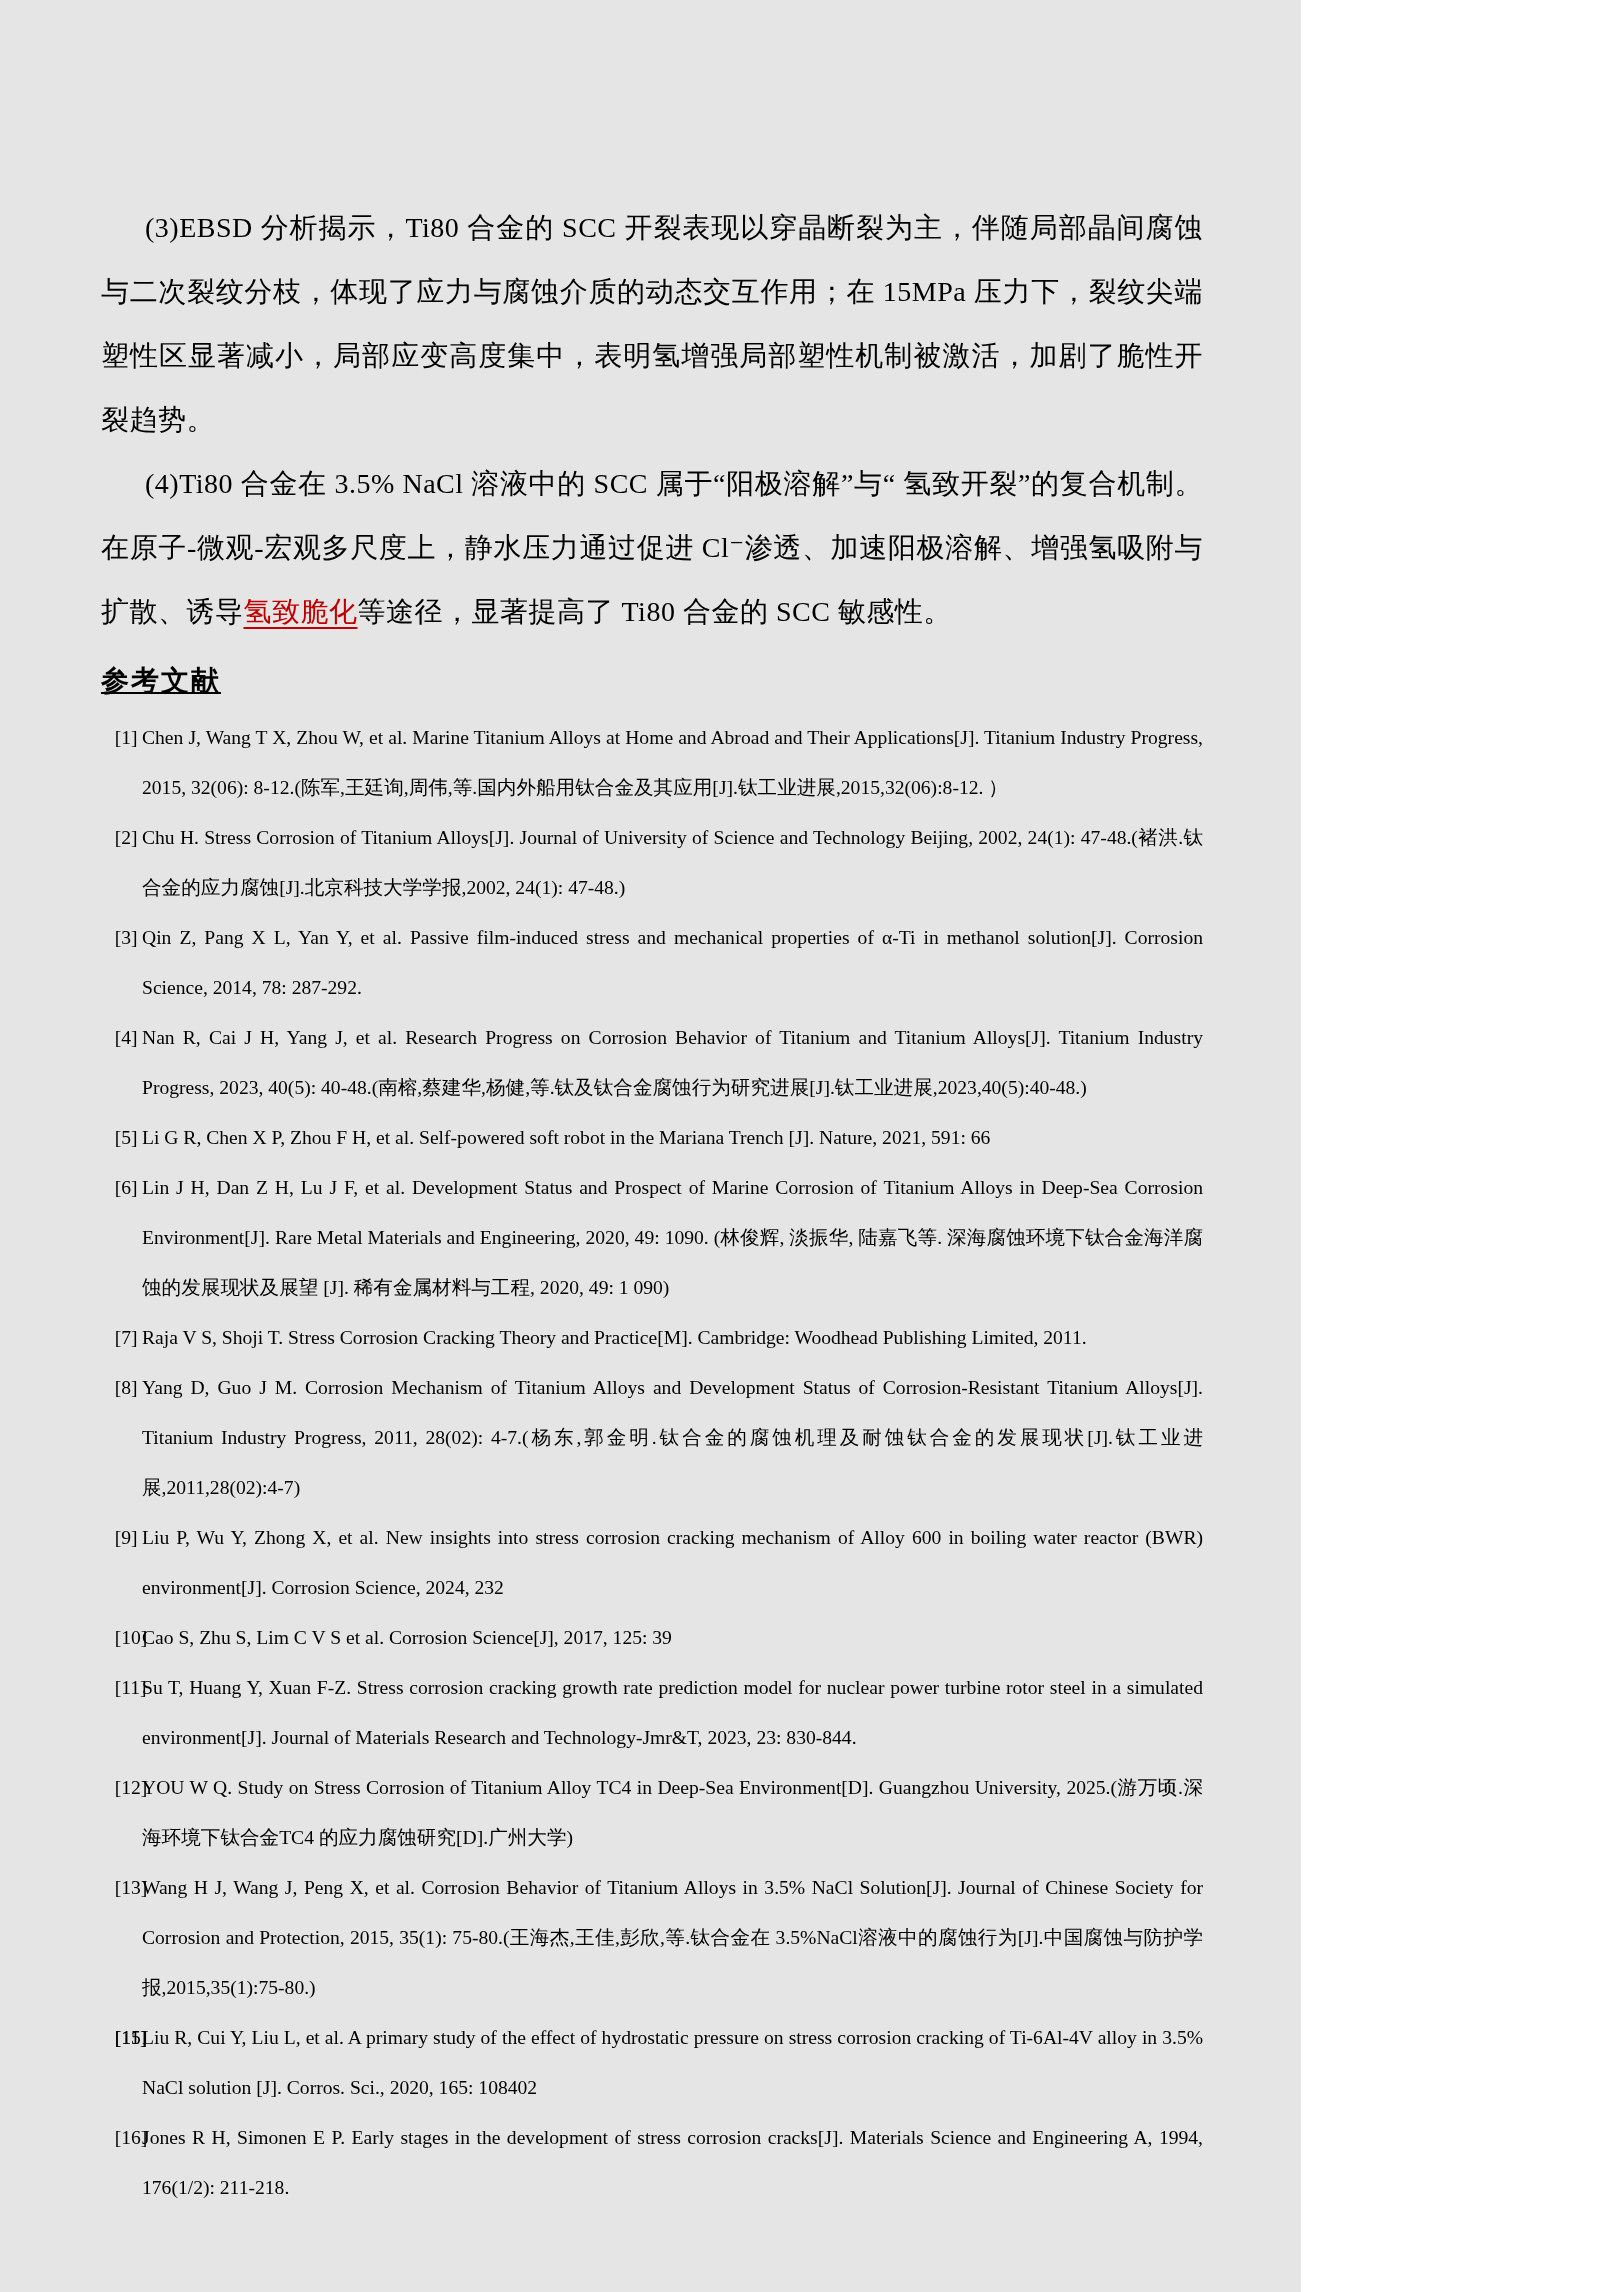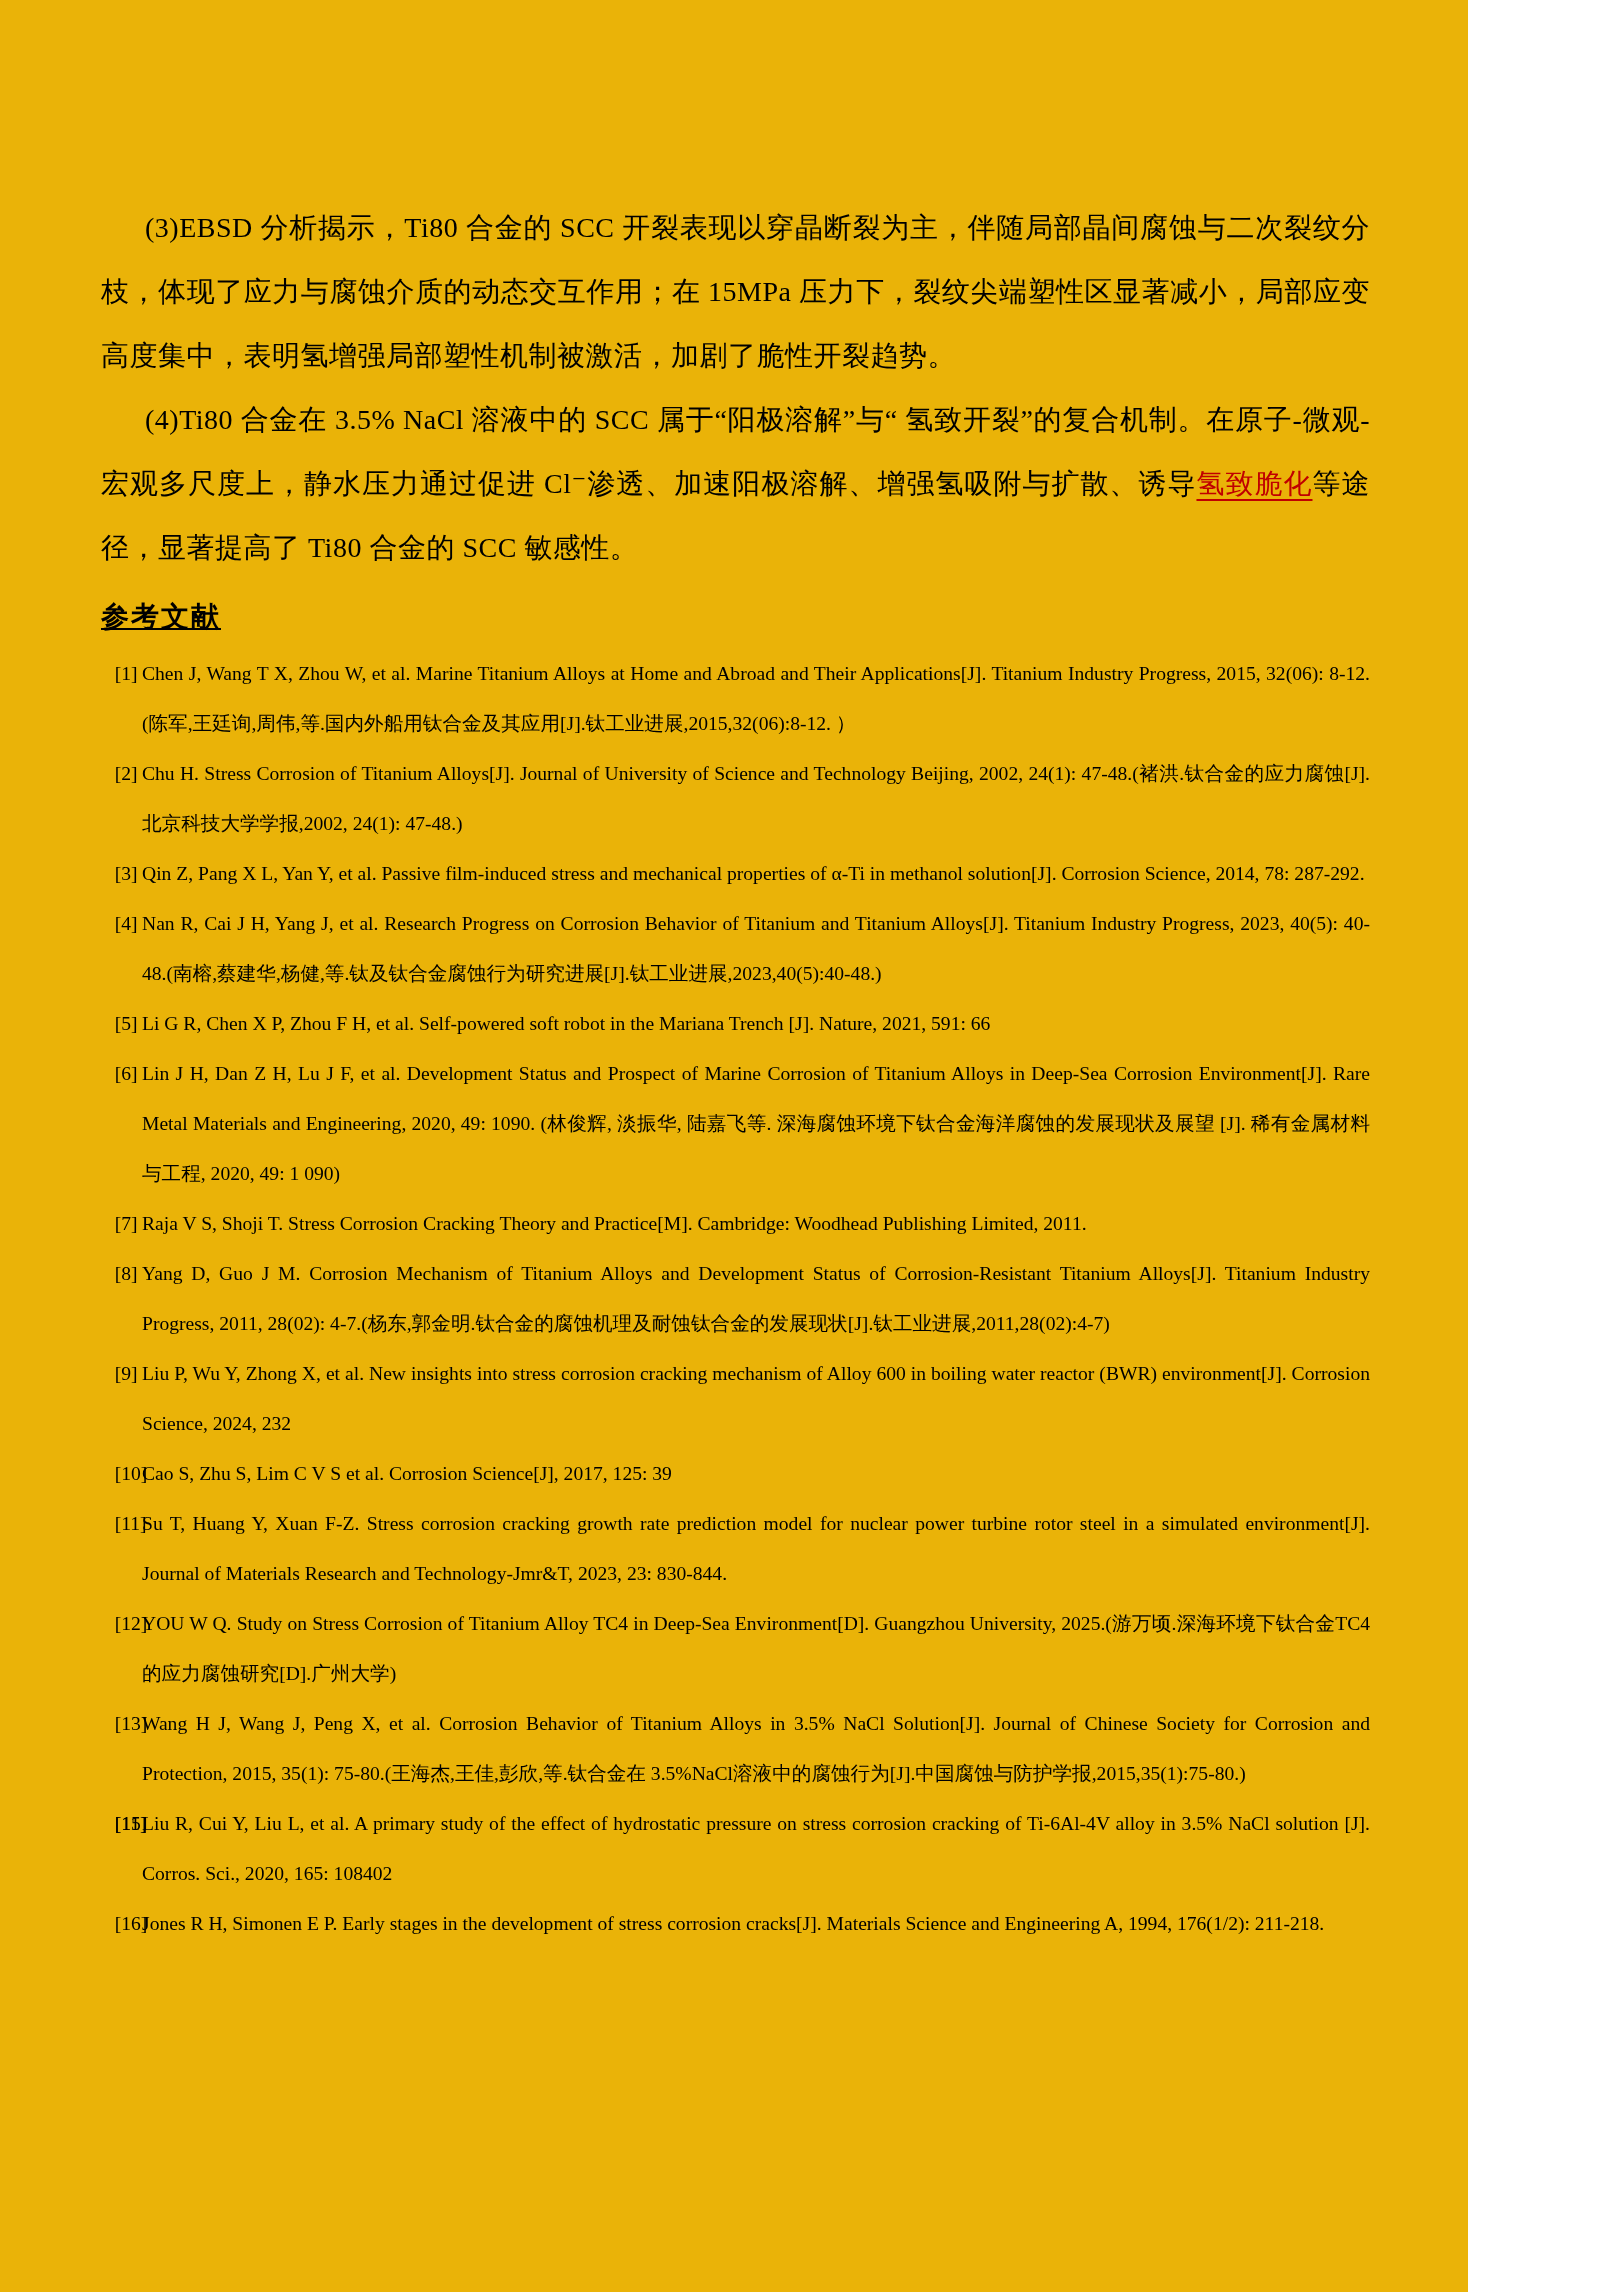--- a/index.html
+++ b/index.html
@@ -2,24 +2,24 @@
 <html><head>
 <meta charset="utf-8">
 <style>
   html, body {
     margin: 0;
     padding: 0;
     background: #ffffff;
   }
   .page {
     position: relative;
-    width: 1468px;
+    width: 1301px;
     height: 2293px;
     box-sizing: border-box;
-    background: #eab308;
+    background: #e5e5e5;
     padding: 196px 98px 0 101px;
     font-family: "Liberation Serif", "DejaVu Serif", serif;
     color: #000000;
   }
   .body-para {
     margin: 0;
     font-size: 28px;
     line-height: 64px;
     text-align: justify;
     text-indent: 44px;

